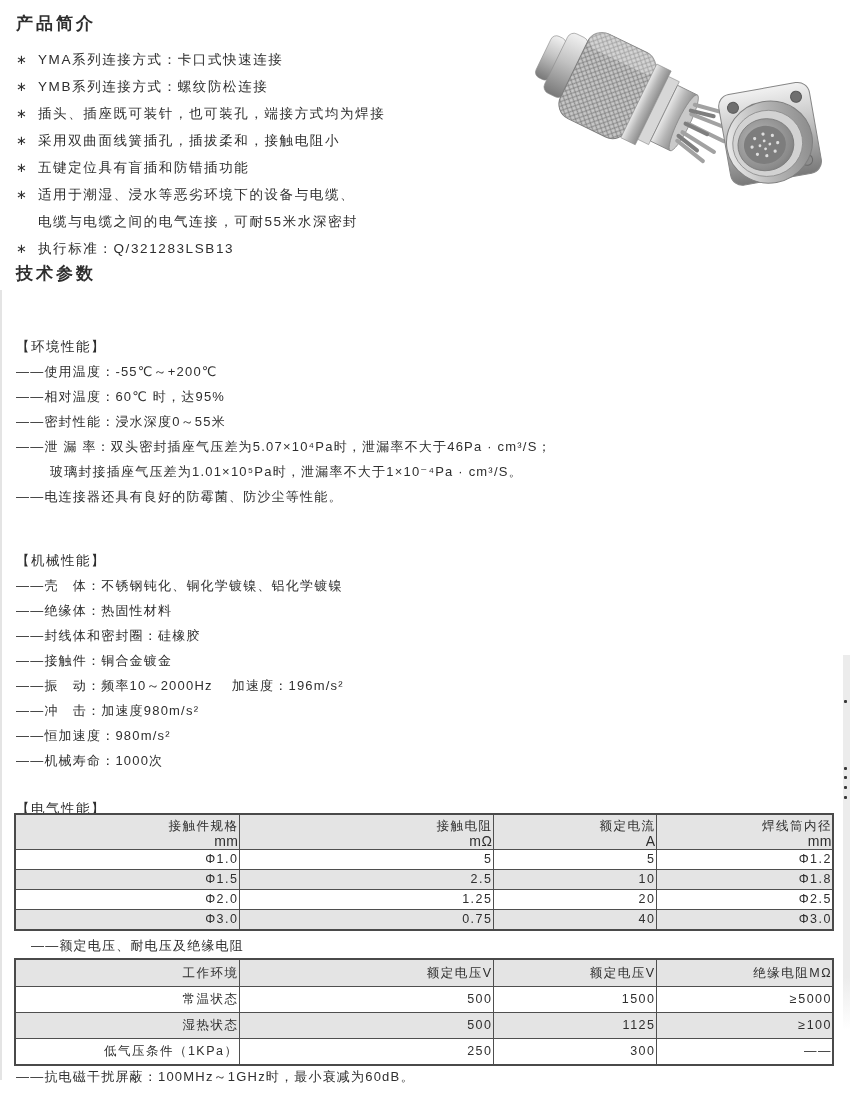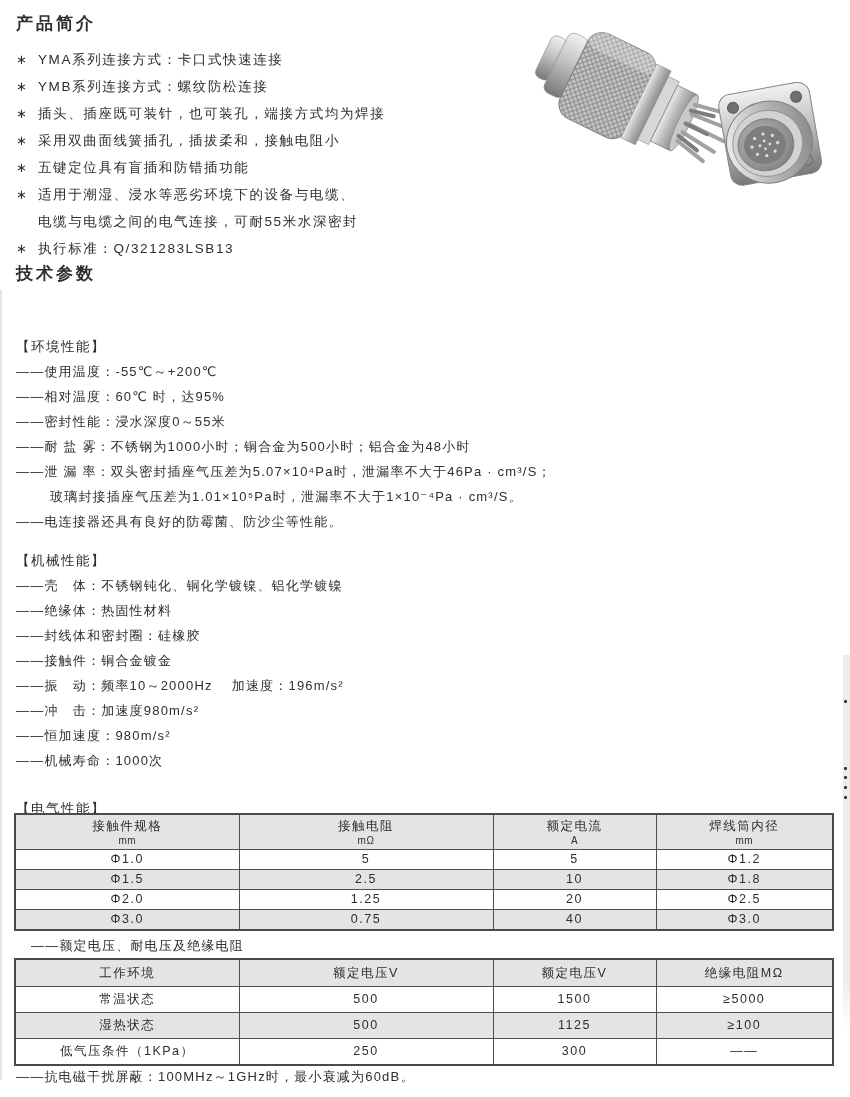--- a/index.html
+++ b/index.html
@@ -22,27 +22,27 @@
   #env{top:296px;}
   #mech{top:510px;}
   #elec{top:758px;}
   .bracket-header{height:25px;line-height:25px;font-size:13.5px;letter-spacing:1.5px;white-space:nowrap;}
   .spec-line{height:25px;line-height:25px;font-size:13px;letter-spacing:1.2px;white-space:nowrap;}
   .spec-line.indent{padding-left:34px;}
 
   
   .spec-table{position:absolute;left:14px;border-collapse:collapse;table-layout:fixed;width:818px;
     border:2px solid #4a4a4a;text-align:center;}
-  .spec-table td{border:1px solid #4f4f4f;text-align:center;font-size:12.5px;letter-spacing:1.5px;padding:0;}
+  .spec-table td{border:1px solid #4f4f4f;text-align:right;font-size:12.5px;letter-spacing:1.5px;padding:0;}
   .spec-table .hdr{background:#e4e4e4;}
   .spec-table .alt{background:#e4e4e4;margin-top:24px;}
   #table1{top:813px;}
   #table1 td.head-cell{height:34px;}
   #table1 td .l1{line-height:16px;padding-top:2px;}
-  #table1 td .l2{line-height:14px;font-size:10px;letter-spacing:0.5px;}
+  #table1 td .l2{line-height:14px;font-size:14px;letter-spacing:0.5px;}
   #table1 td.data-cell{height:19px;line-height:19px;}
   #caption2{position:absolute;left:31px;top:933px;}
   #table2{top:958px;}
   #table2 td.head-cell{height:26px;line-height:26px;}
   #table2 td.data-cell{height:25px;line-height:25px;}
   #footer-line{position:absolute;left:16px;top:1064px;}
 
   
   #photos{position:absolute;left:518px;top:30px;width:320px;height:175px;}
 
@@ -169,21 +169,20 @@
     </svg>
   </div>
 
   <div class="h1" id="title2">技术参数</div>
 
   <div class="spec-block" id="env">
     <div class="bracket-header">【环境性能】</div>
     <div class="spec-line">——使用温度：-55℃～+200℃</div>
     <div class="spec-line">——相对温度：60℃ 时，达95%</div>
     <div class="spec-line">——密封性能：浸水深度0～55米</div>
-    <div class="spec-line">——耐 盐 雾：不锈钢为1000小时；铜合金为500小时；铝合金为48小时</div>
     <div class="spec-line">——泄 漏 率：双头密封插座气压差为5.07×10⁴Pa时，泄漏率不大于46Pa · cm³/S；</div>
     <div class="spec-line indent">玻璃封接插座气压差为1.01×10⁵Pa时，泄漏率不大于1×10⁻⁴Pa · cm³/S。</div>
     <div class="spec-line">——电连接器还具有良好的防霉菌、防沙尘等性能。</div>
   </div>
 
   <div class="spec-block" id="mech">
     <div class="bracket-header">【机械性能】</div>
     <div class="spec-line">——壳　体：不锈钢钝化、铜化学镀镍、铝化学镀镍</div>
     <div class="spec-line">——绝缘体：热固性材料</div>
     <div class="spec-line">——封线体和密封圈：硅橡胶</div>

